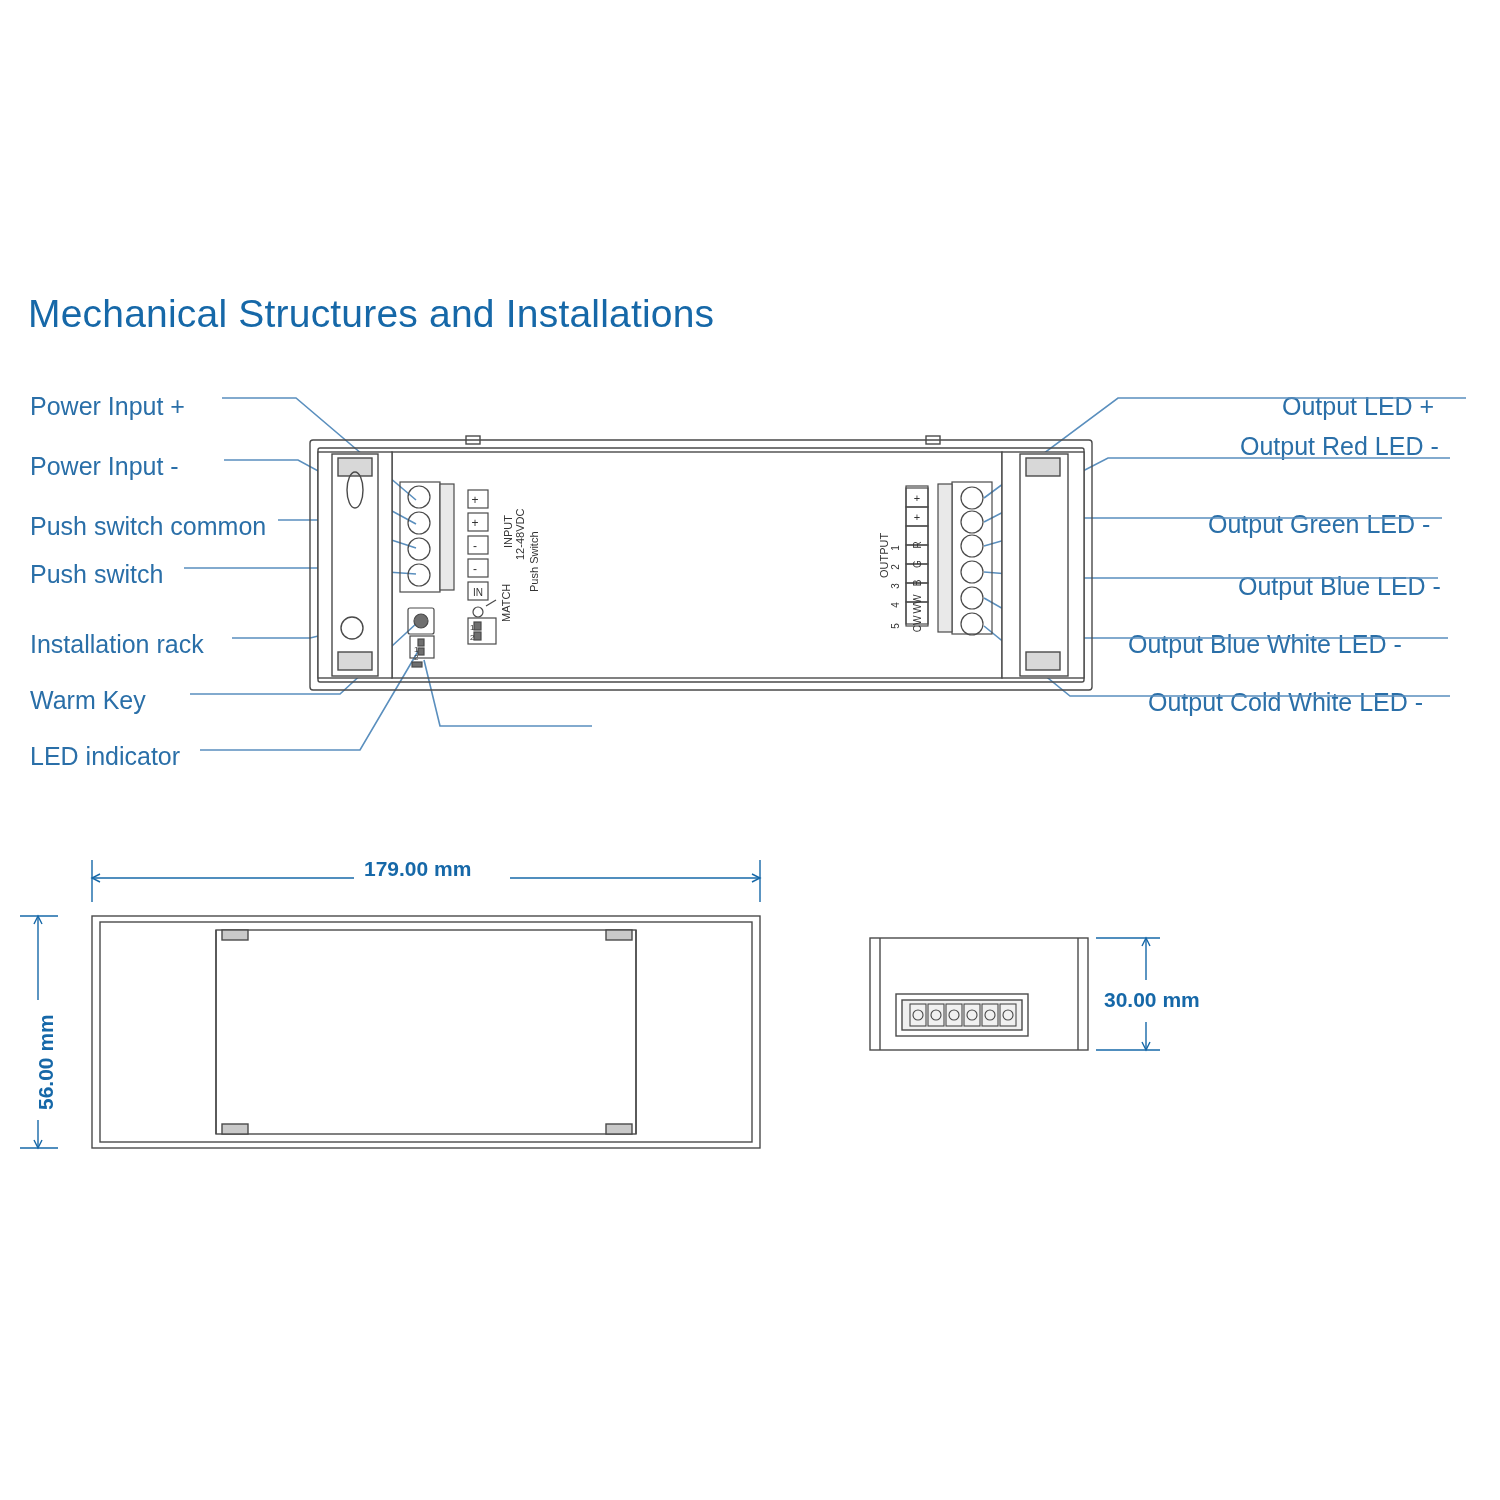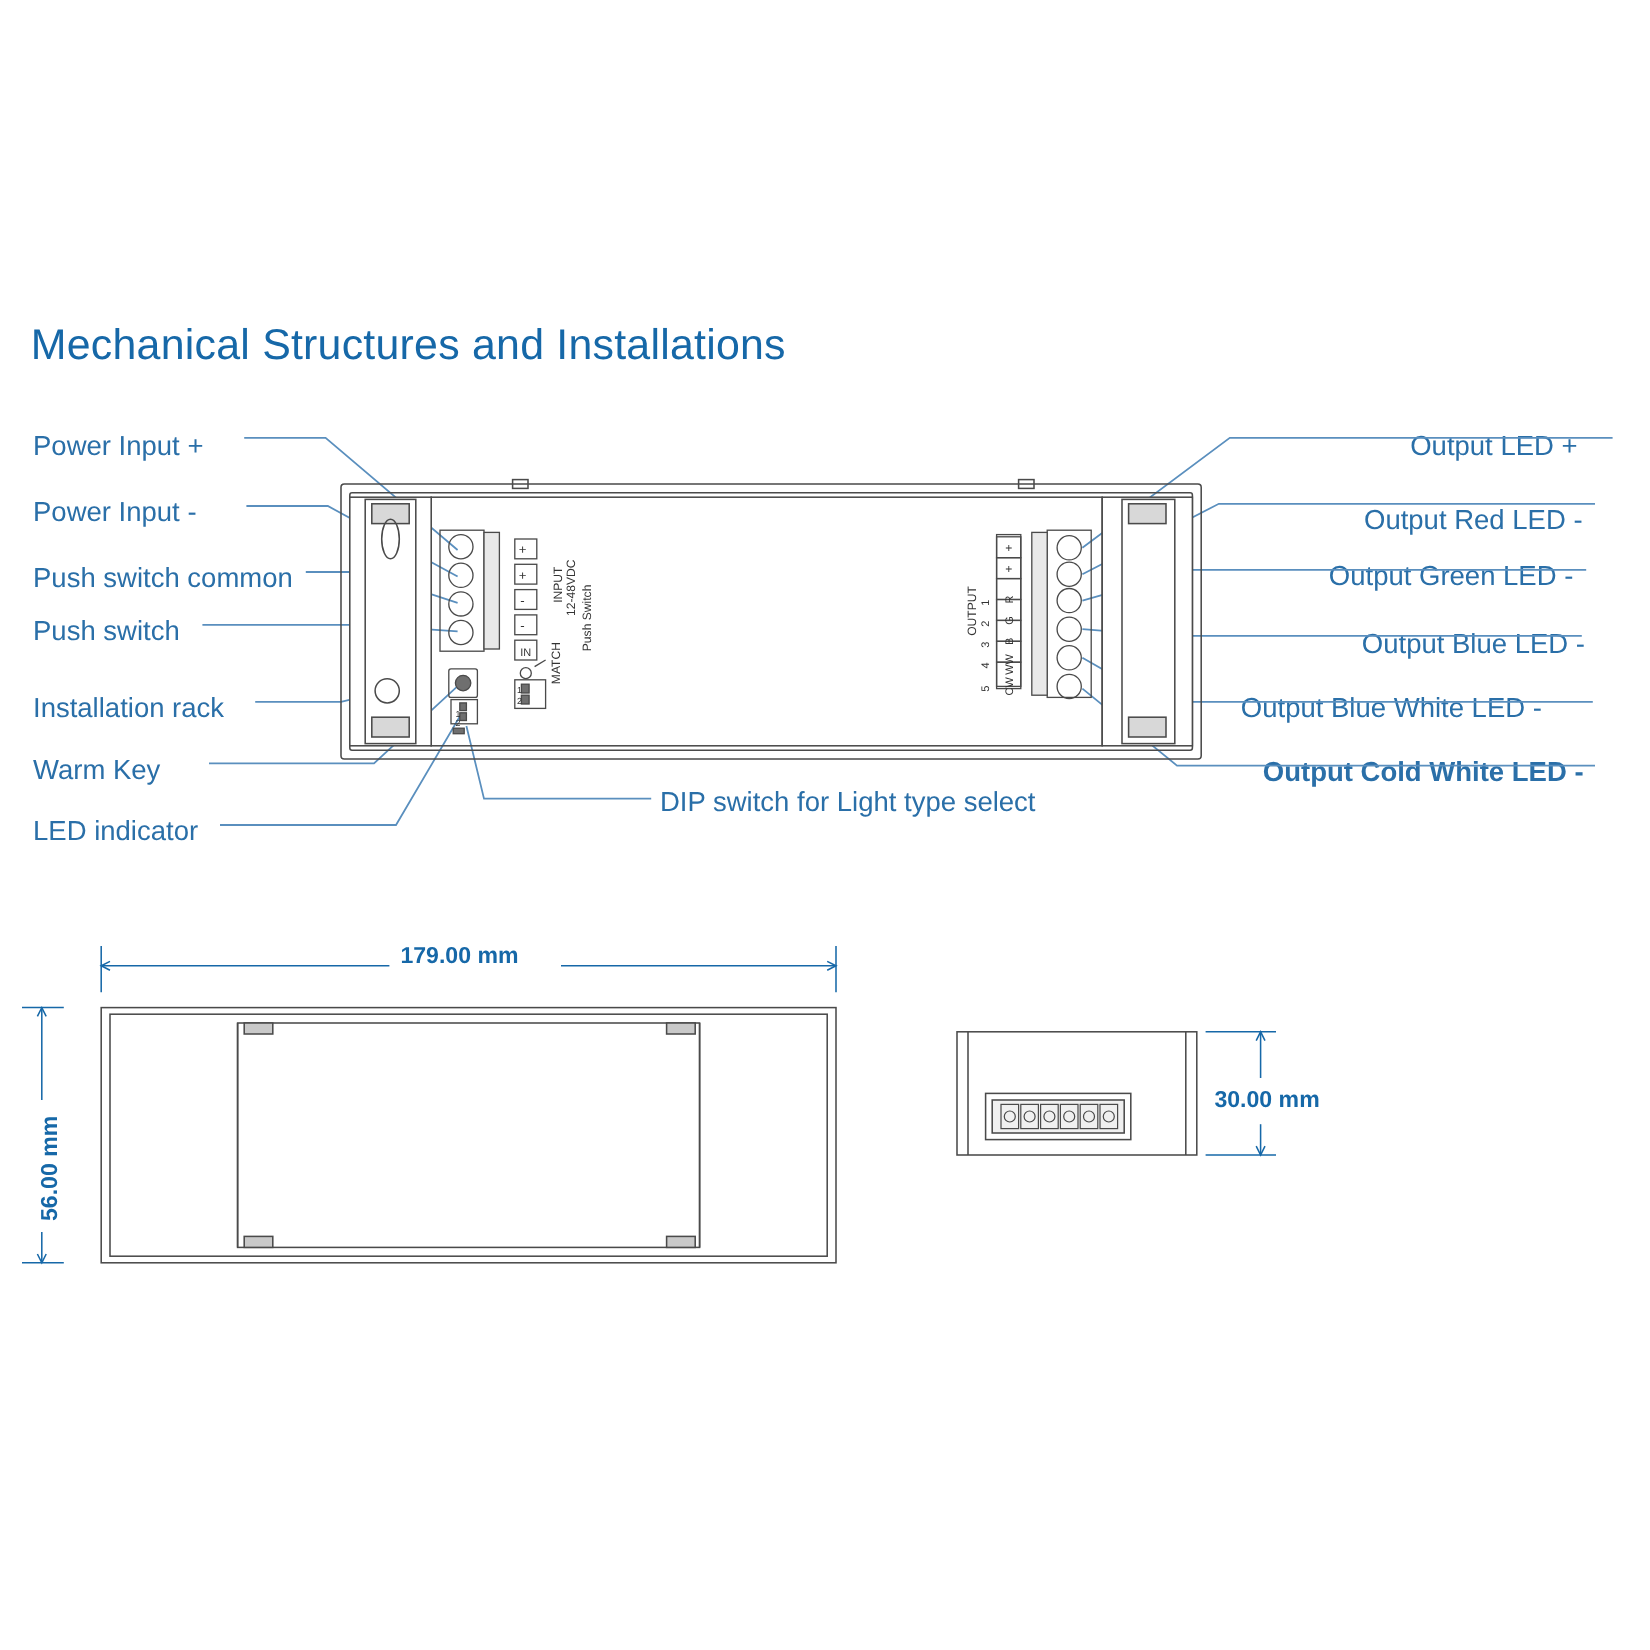--- a/index.html
+++ b/index.html
@@ -74,27 +74,26 @@
 
   <div class="label" style="left:30px; top:392px;">Power Input +</div>
   <div class="label" style="left:30px; top:452px;">Power Input -</div>
   <div class="label" style="left:30px; top:512px;">Push switch common</div>
   <div class="label" style="left:30px; top:560px;">Push switch</div>
   <div class="label" style="left:30px; top:630px;">Installation rack</div>
   <div class="label" style="left:30px; top:686px;">Warm Key</div>
   <div class="label" style="left:30px; top:742px;">LED indicator</div>
 
   <div class="label" style="left:1282px; top:392px;text-align:right;">Output LED +</div>
-  <div class="label" style="left:1240px; top:459px;">Output Red LED -</div>
+  <div class="label" style="left:1240px; top:432px;">Output Red LED -</div>
   <div class="label" style="left:1208px; top:510px;text-align:center;">Output Green LED -</div>
   <div class="label" style="left:1238px; top:572px;">Output Blue LED -</div>
   <div class="label" style="left:1128px; top:630px;">Output Blue White LED -</div>
-  <div class="label" style="left:1148px; top:688px;font-weight:bold;">Output Cold White LED -</div>
-
-  <div class="label" style="left:600px; top:715px;">DIP switch for Light type select</div>
+  <div class="label" style="left:1148px; top:688px;">Output Cold White LED -</div>
+
 
   <div class="dim-label" style="left:364px; top:857px;">179.00 mm</div>
   <div class="dim-label vert" style="left:34px; top:1110px;">56.00 mm</div>
   <div class="dim-label" style="left:1104px; top:988px;">30.00 mm</div>
 
   <div class="tiny rot" style="left:502px; top:548px; font-size:11px;">INPUT</div>
   <div class="tiny rot" style="left:514px; top:560px; font-size:11px;">12-48VDC</div>
   <div class="tiny rot" style="left:528px; top:592px; font-size:11px;">Push Switch</div>
   <div class="tiny rot" style="left:500px; top:622px; font-size:11px;">MATCH</div>
   <div class="tiny rot" style="left:878px; top:578px; font-size:11px;">OUTPUT</div>

